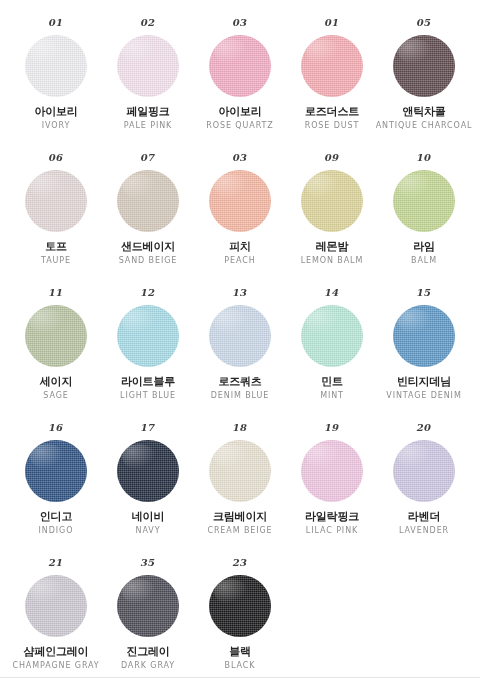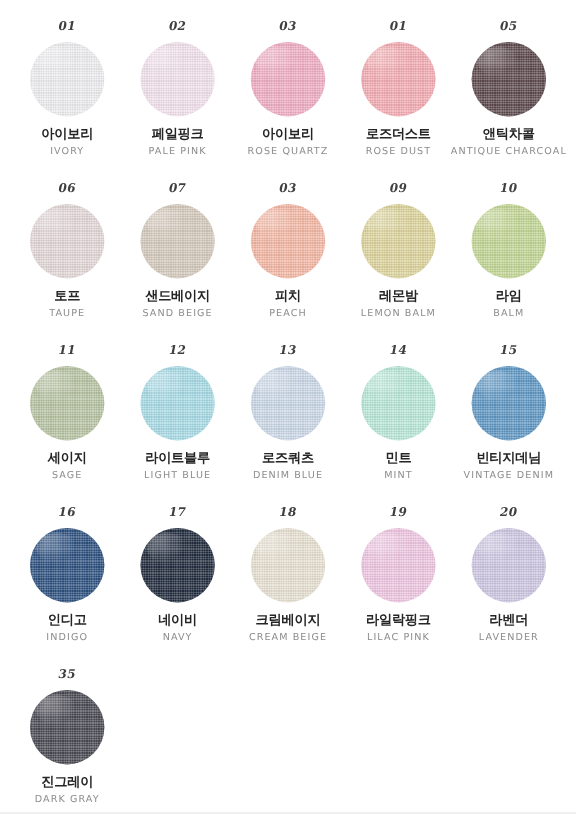--- a/index.html
+++ b/index.html
@@ -275,23 +275,39 @@
           <div class="swatch-number">20</div>
           <div class="swatch-wrap">
             <div class="swatch" style="background: rgb(206, 199, 226);"></div>
           </div>
           <div class="name-ko">라벤더</div>
           <div class="name-en">LAVENDER</div>
         </div>
       </div>
       <div class="row">
         <div class="cell">
+          <div class="swatch-number">21</div>
+          <div class="swatch-wrap">
+            <div class="swatch" style="background: rgb(205, 201, 210);"></div>
+          </div>
+          <div class="name-ko">샴페인그레이</div>
+          <div class="name-en">CHAMPAGNE GRAY</div>
+        </div>
+        <div class="cell">
           <div class="swatch-number">35</div>
           <div class="swatch-wrap">
             <div class="swatch" style="background: rgb(76, 75, 85);"></div>
           </div>
           <div class="name-ko">진그레이</div>
           <div class="name-en">DARK GRAY</div>
+        </div>
+        <div class="cell">
+          <div class="swatch-number">23</div>
+          <div class="swatch-wrap">
+            <div class="swatch" style="background: rgb(26, 26, 28);"></div>
+          </div>
+          <div class="name-ko">블랙</div>
+          <div class="name-en">BLACK</div>
         </div>
       </div>
     </div>
   <div class="footer-rule"></div>
 </div>
 
 </body></html>

